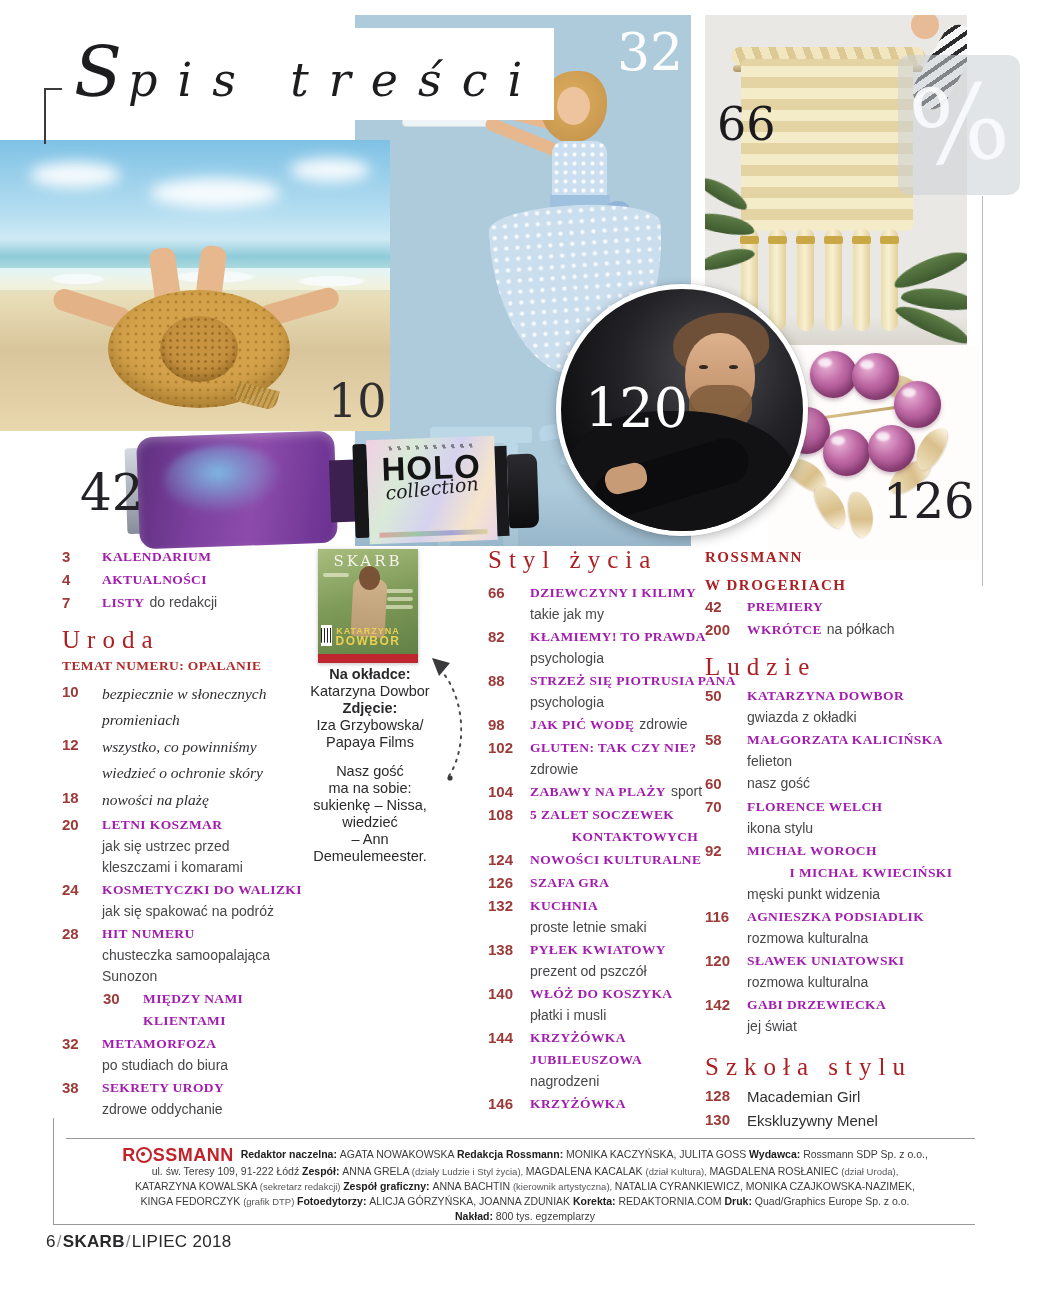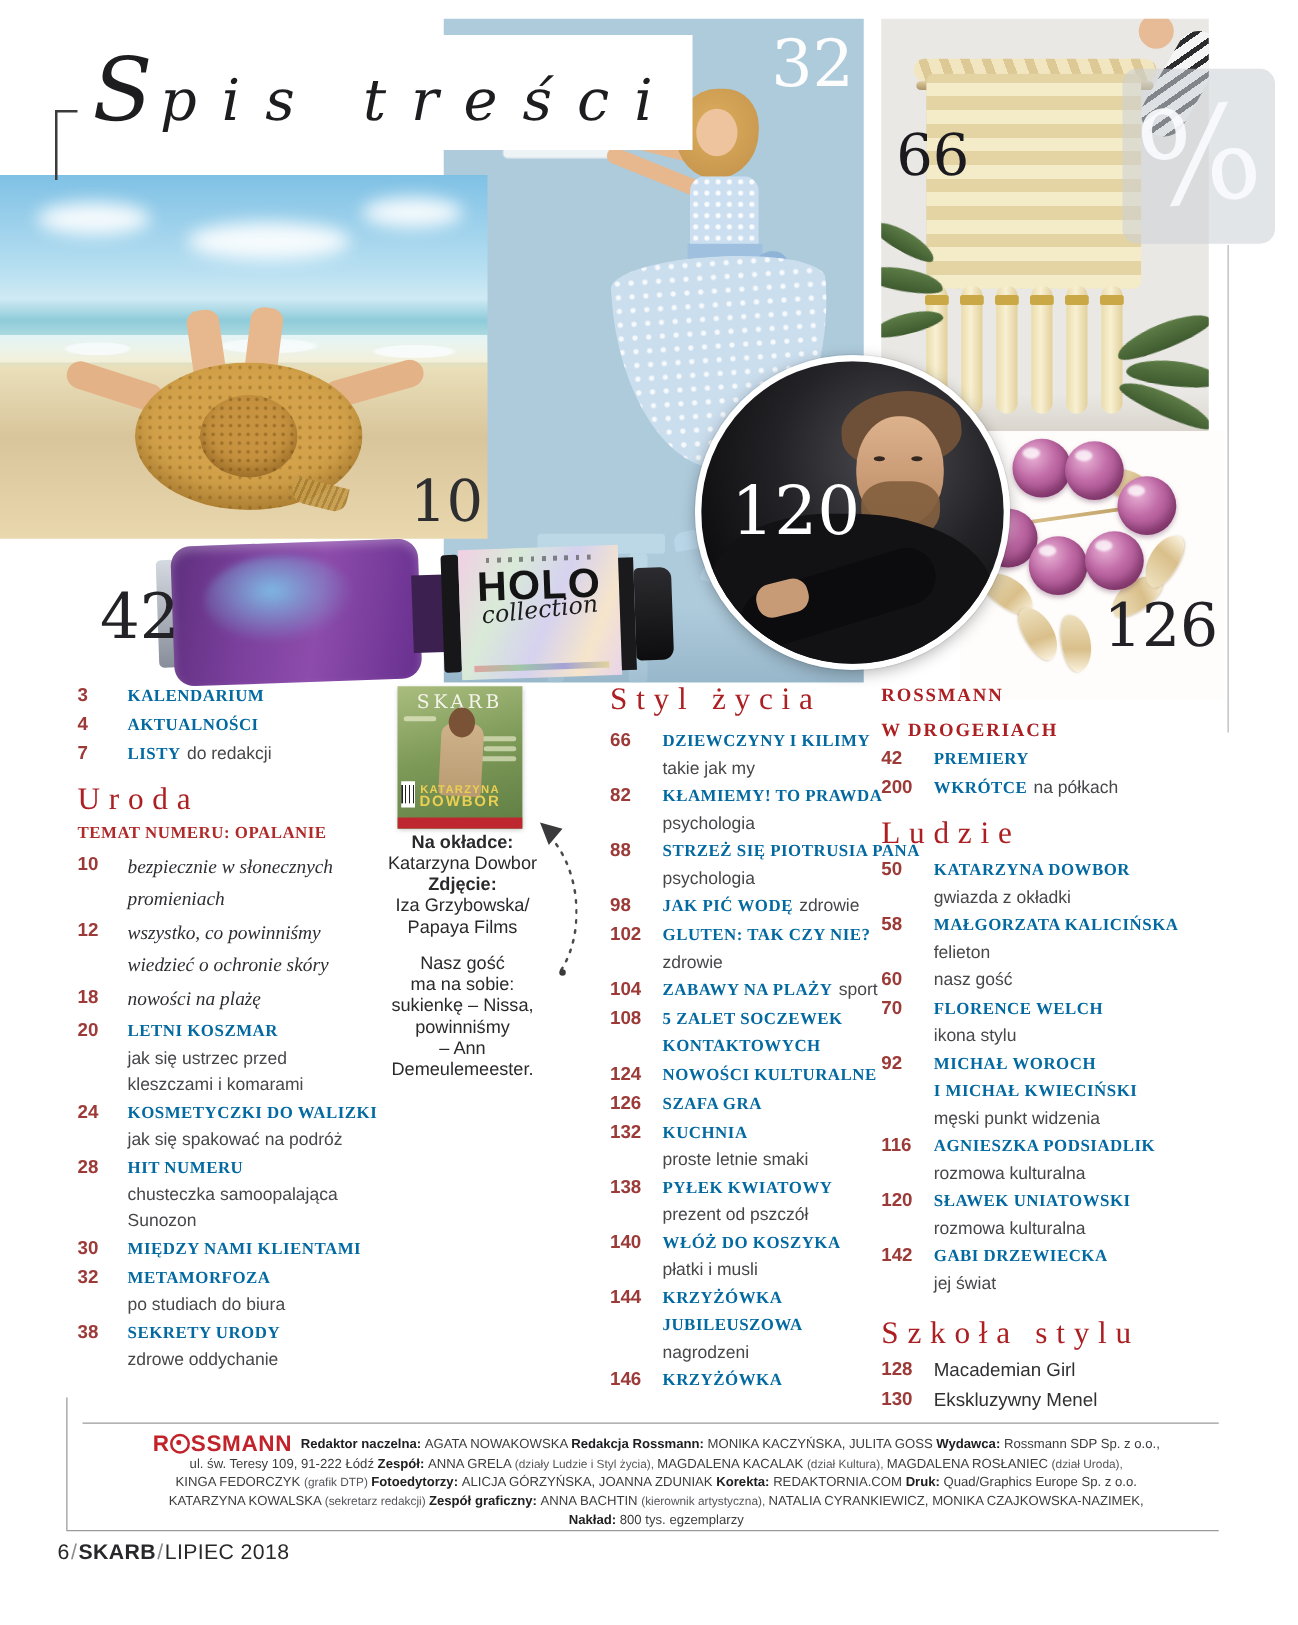--- a/index.html
+++ b/index.html
@@ -143,21 +143,21 @@
 
   
   .col{position:absolute;z-index:5;}
   .col-left{left:62px;top:546px;width:248px;}
   .col-mid{left:488px;top:546px;width:252px;}
   .col-right{left:705px;top:546px;width:290px;}
   .toc-row{display:flex;margin-bottom:1px;}
   .toc-num{flex:0 0 42px;font-weight:700;font-size:15px;color:#9c3a38;line-height:22px;}
   .col-left .toc-num{flex-basis:40px;}
   .toc-body{flex:1;}
-  .toc-title{font-family:"Liberation Serif",serif;font-weight:700;font-size:13.5px;letter-spacing:.4px;color:#0369a1;line-height:22px;}
+  .toc-title{font-family:"Liberation Serif",serif;font-weight:700;font-size:13.5px;letter-spacing:.4px;color:#a21caf;line-height:22px;text-align:center;}
   .toc-tail{font-family:"Liberation Sans",sans-serif;font-weight:400;font-size:14px;color:#47474a;margin-left:5px;letter-spacing:0;}
   .toc-sub{font-size:14px;color:#47474a;line-height:21px;}
   .toc-ital{font-family:"Liberation Serif",serif;font-style:italic;font-size:15.5px;color:#2e2d31;line-height:26px;}
   .toc-plain{font-size:15px;color:#303032;line-height:23px;}
   .sec-head{font-family:"Liberation Serif",serif;font-size:25px;letter-spacing:7px;color:#ac2023;margin:12px 0 4px;}
   .sec-subhead{font-family:"Liberation Serif",serif;font-weight:700;font-size:13.5px;letter-spacing:.4px;color:#b02a2a;margin:0 0 7px;}
   .dr-head{font-family:"Liberation Serif",serif;font-weight:700;font-size:15px;letter-spacing:1.5px;color:#ac2023;line-height:22px;} .mb6{margin-bottom:6px;} .mb8{margin-bottom:8px;}
 
   
   .f-rule-top{position:absolute;left:66px;top:1138px;width:909px;height:1px;background:#9b9b9b;}
@@ -322,21 +322,21 @@
   <div class="caption">
       <div class="cap-b">Na okładce:</div>
       <div class="cap-n">Katarzyna Dowbor</div>
       <div class="cap-b">Zdjęcie:</div>
       <div class="cap-n">Iza Grzybowska/</div>
       <div class="cap-n">Papaya Films</div>
       <div class="cap-gap"></div>
       <div class="cap-n">Nasz gość</div>
       <div class="cap-n">ma na sobie:</div>
       <div class="cap-n">sukienkę – Nissa,</div>
-      <div class="cap-n">powinniśmy</div>
+      <div class="cap-n">wiedzieć</div>
       <div class="cap-n">– Ann</div>
       <div class="cap-n">Demeulemeester.</div>
     </div>
 
   <div class="col col-left">
     <div>
         <div class="toc-row">
           <div class="toc-num" style="display: inline-block;">3</div>
           <div class="toc-body">
             <div class=""><span class="toc-title">KALENDARIUM</span></div>
@@ -395,21 +395,21 @@
         </div>
         <div class="toc-row">
           <div class="toc-num" style="display: inline-block;">28</div>
           <div class="toc-body">
             <div class=""><span class="toc-title">HIT NUMERU</span></div>
             <div class="toc-sub">chusteczka samoopalająca</div>
             <div class="toc-sub">Sunozon</div>
           </div>
         </div>
         <div class="toc-row">
-          <div class="toc-num" style="display: inline-block;">30</div>
+          <div class="toc-num" style="display: inline-block; margin-left: 41px;">30</div>
           <div class="toc-body">
             <div class=""><span class="toc-title">MIĘDZY NAMI KLIENTAMI</span></div>
           </div>
         </div>
         <div class="toc-row">
           <div class="toc-num" style="display: inline-block;">32</div>
           <div class="toc-body">
             <div class=""><span class="toc-title">METAMORFOZA</span></div>
             <div class="toc-sub">po studiach do biura</div>
           </div>
@@ -621,19 +621,19 @@
   <div class="f-rule-bottom"></div>
   <div class="footer">
     <div>
       <span class="logo">
           <span>R</span>
           <span class="logo-o"></span>
           <span>SSMANN</span>
         </span><span><span class="seg-b">Redaktor naczelna: </span><span class="seg-n">AGATA NOWAKOWSKA </span><span class="seg-b">Redakcja Rossmann: </span><span class="seg-n">MONIKA KACZYŃSKA, JULITA GOSS </span><span class="seg-b">Wydawca: </span><span class="seg-n">Rossmann SDP Sp. z o.o.,</span></span>
     </div>
     <div><span class="seg-n">ul. św. Teresy 109, 91-222 Łódź </span><span class="seg-b">Zespół: </span><span class="seg-n">ANNA GRELA </span><span class="seg-s">(działy Ludzie i Styl życia), </span><span class="seg-n">MAGDALENA KACALAK </span><span class="seg-s">(dział Kultura), </span><span class="seg-n">MAGDALENA ROSŁANIEC </span><span class="seg-s">(dział Uroda),</span></div>
+    <div><span class="seg-n">KATARZYNA KOWALSKA </span><span class="seg-s">(sekretarz redakcji) </span><span class="seg-b">Zespół graficzny: </span><span class="seg-n">ANNA BACHTIN </span><span class="seg-s">(kierownik artystyczna), </span><span class="seg-n">NATALIA CYRANKIEWICZ, MONIKA CZAJKOWSKA-NAZIMEK,</span></div>
     <div><span class="seg-n">KINGA FEDORCZYK </span><span class="seg-s">(grafik DTP) </span><span class="seg-b">Fotoedytorzy: </span><span class="seg-n">ALICJA GÓRZYŃSKA, JOANNA ZDUNIAK </span><span class="seg-b">Korekta: </span><span class="seg-n">REDAKTORNIA.COM </span><span class="seg-b">Druk: </span><span class="seg-n">Quad/Graphics Europe Sp. z o.o.</span></div>
-    <div><span class="seg-n">KATARZYNA KOWALSKA </span><span class="seg-s">(sekretarz redakcji) </span><span class="seg-b">Zespół graficzny: </span><span class="seg-n">ANNA BACHTIN </span><span class="seg-s">(kierownik artystyczna), </span><span class="seg-n">NATALIA CYRANKIEWICZ, MONIKA CZAJKOWSKA-NAZIMEK,</span></div>
     <div><span class="seg-b">Nakład: </span><span class="seg-n">800 tys. egzemplarzy</span></div>
   </div>
   <div class="pagefoot"><span class="seg-n">6</span><span class="seg-sl">/</span><span class="seg-b">SKARB</span><span class="seg-sl">/</span><span class="seg-n">LIPIEC 2018</span></div>
 
 </div>
 
 </body></html>

